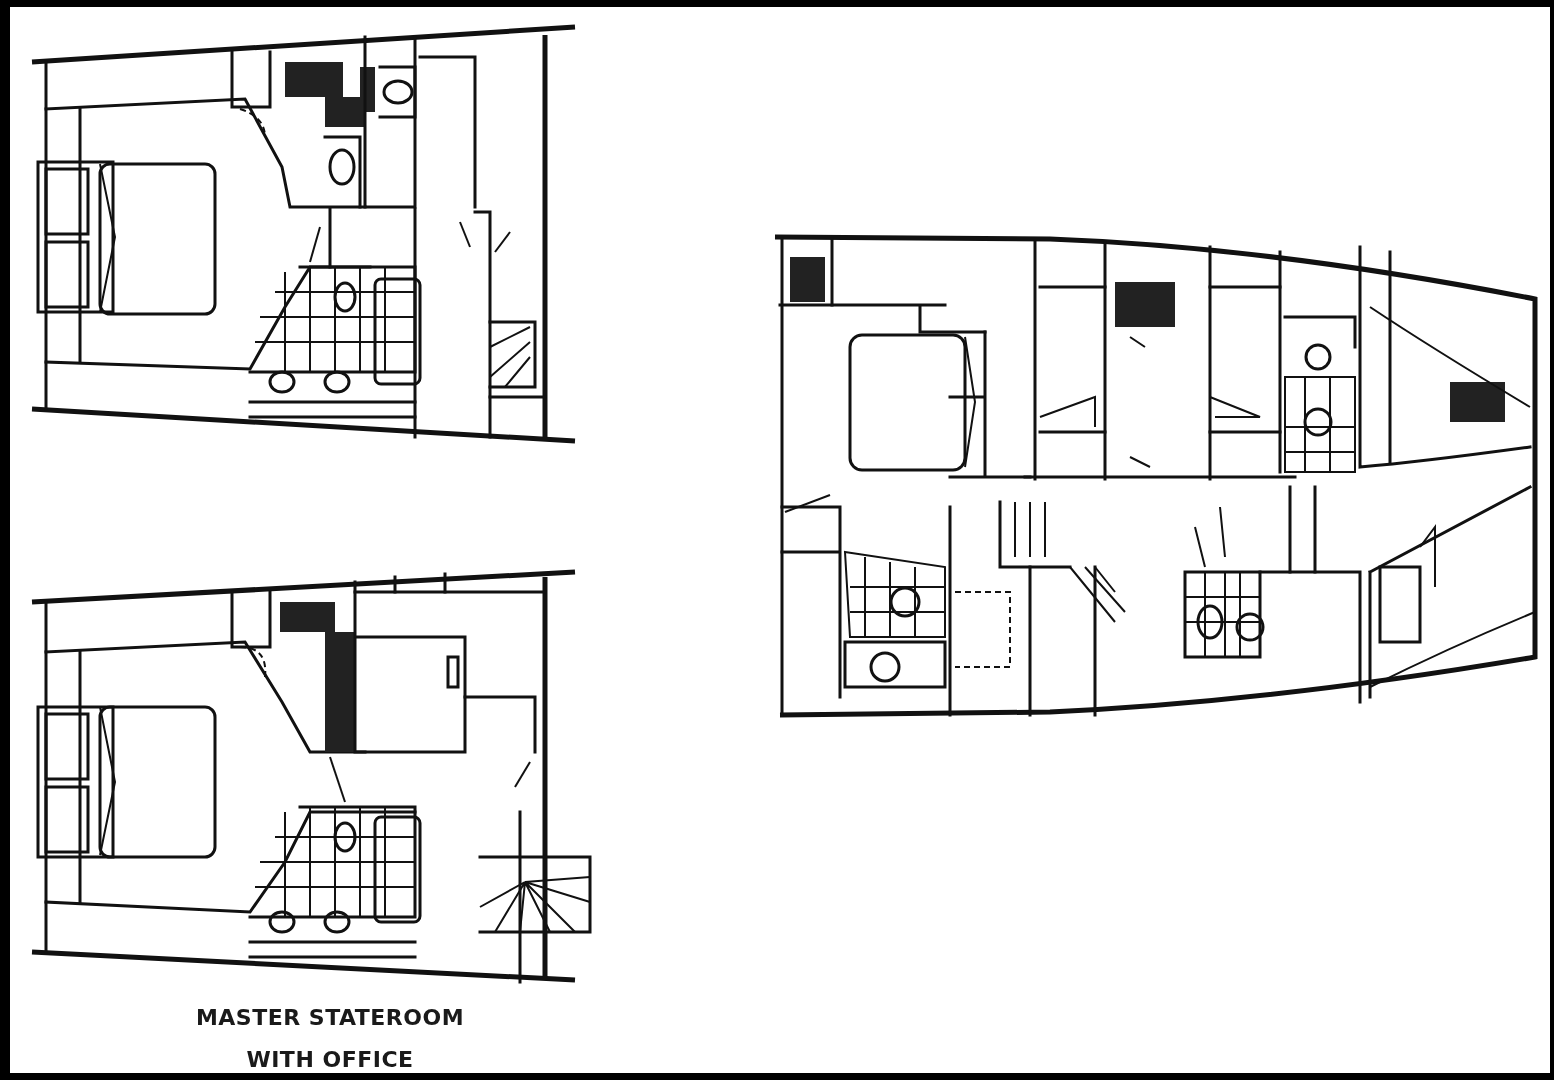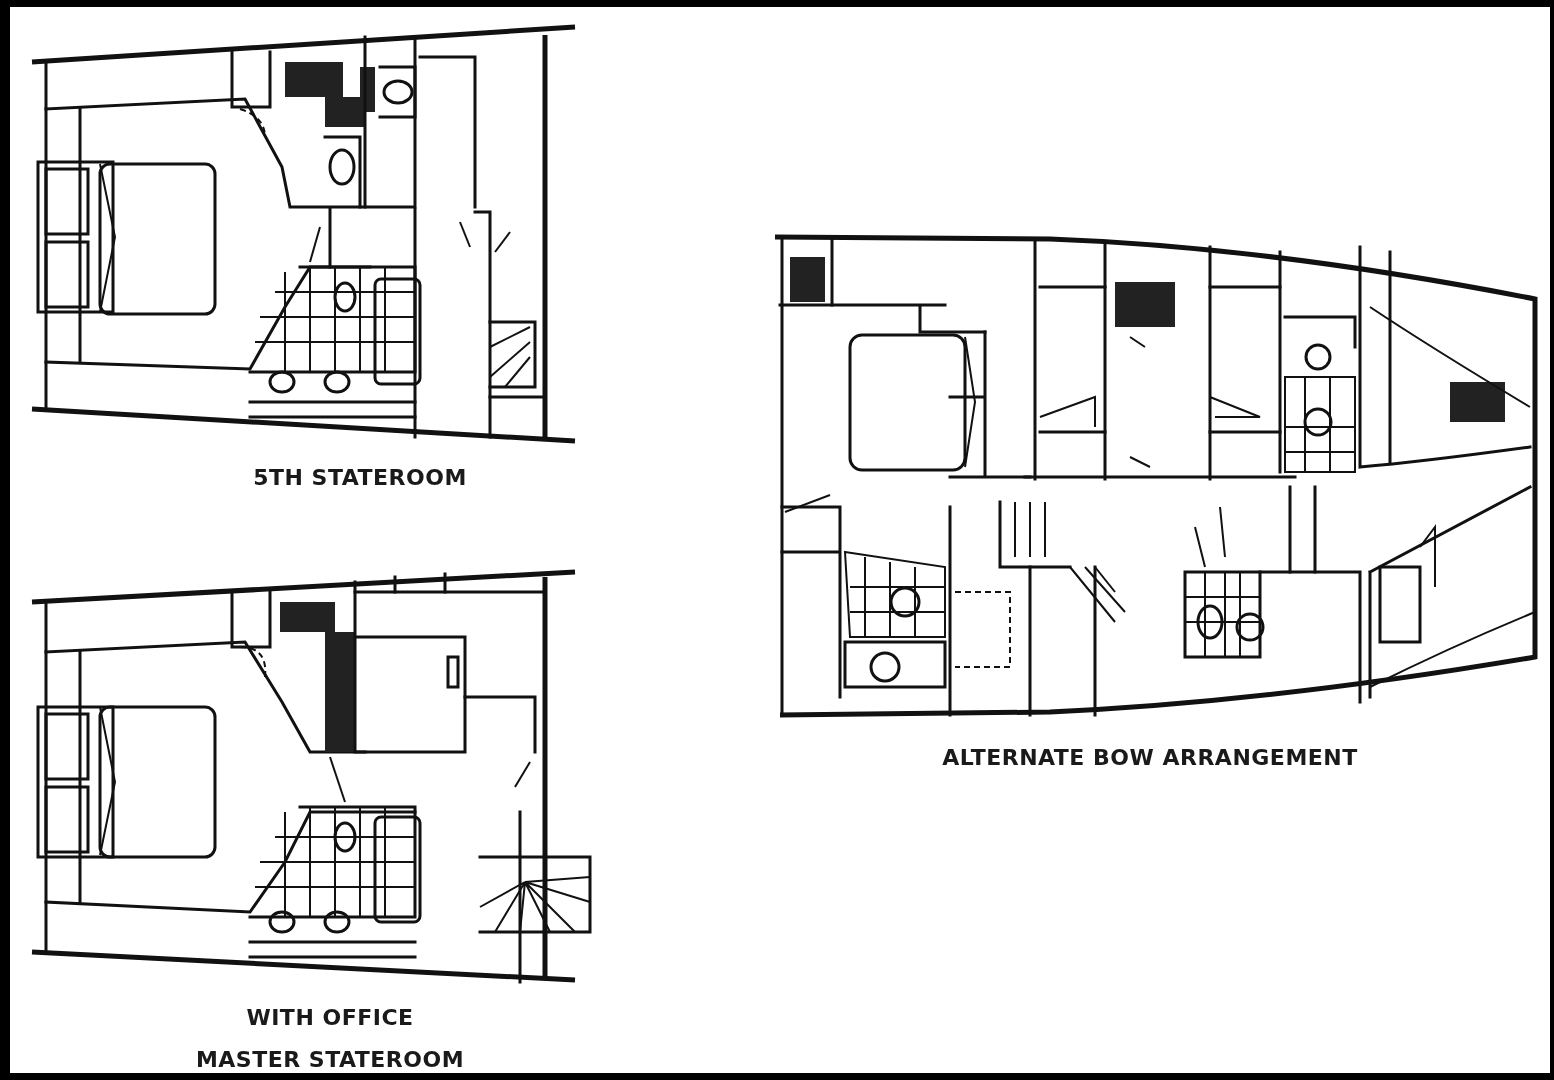--- a/index.html
+++ b/index.html
@@ -70,21 +70,20 @@
       </g>
 
       <rect class="w" x="355" y="262" width="45" height="105" rx="6"></rect>
 
       <path class="w" d="M470 305 L515 305 L515 370 L470 370"></path>
       <path class="thin" d="M470 330 L510 310 M470 360 L510 325 M485 370 L510 340"></path>
       <path class="w" d="M470 380 L525 380"></path>
     </svg>
   </div>
   <div class="caption" style="left:180px; top:450px; width:340px;">
-    <span class="line">5TH STATEROOM</span>
   </div>
 
   <div class="plan" style="left:10px; top:555px;">
     <svg width="580" height="430" viewBox="0 0 580 430">
       <path class="wt" d="M12 40 L555 10"></path>
       <path class="wt" d="M12 390 L555 418"></path>
       <path class="wt" d="M525 15 L525 415"></path>
       <path class="w" d="M26 40 L26 390"></path>
       <path class="w" d="M26 90 L225 80 L262 140 L290 190 L345 190"></path>
       <path class="w" d="M26 340 L230 350 L265 300 L290 250 L395 250"></path>
@@ -125,22 +124,22 @@
       <rect class="w" x="355" y="255" width="45" height="105" rx="6"></rect>
 
       <g>
         <path class="w" d="M460 295 L570 295 L570 370 L460 370"></path>
         <path class="thin" d="M505 320 L460 345 M505 320 L475 370 M505 320 L500 370 M505 320 L530 370 M505 320 L555 370 M505 320 L570 340 M505 320 L570 315"></path>
         <path class="w" d="M500 250 L500 420"></path>
       </g>
     </svg>
   </div>
   <div class="caption" style="left:140px; top:990px; width:360px;">
+    <span class="line">MASTER STATEROOM</span>
     <span class="line">WITH OFFICE</span>
-    <span class="line">MASTER STATEROOM</span>
   </div>
 
   <div class="plan" style="left:760px; top:220px;">
     <svg width="780" height="500" viewBox="0 0 780 500">
 
       <path class="wt" d="M5 10 L280 12 Q500 20 765 72 L765 430 Q500 475 280 485 L10 488"></path>
       <path class="w" d="M12 12 L12 488"></path>
 
       <rect class="hatch" x="20" y="30" width="35" height="45"></rect>
       <path class="w" d="M10 78 L175 78"></path>
@@ -201,17 +200,14 @@
       <path class="thin" d="M450 280 L455 330 M425 300 L435 340"></path>
       <path class="w" d="M490 345 L590 345 L590 475"></path>
       <path class="w" d="M520 260 L520 345 M545 260 L545 345"></path>
 
       <path class="w" d="M600 345 L760 260 M600 345 L600 470"></path>
       <rect class="w" x="610" y="340" width="40" height="75"></rect>
       <path class="thin" d="M650 320 L665 300 L665 360"></path>
       <path class="thin" d="M600 460 Q680 420 765 385"></path>
     </svg>
   </div>
-  <div class="caption" style="left:900px; top:730px; width:480px;">
-    <span class="line">ALTERNATE BOW ARRANGEMENT</span>
-  </div>
 
 </div>
 
 </body></html>

